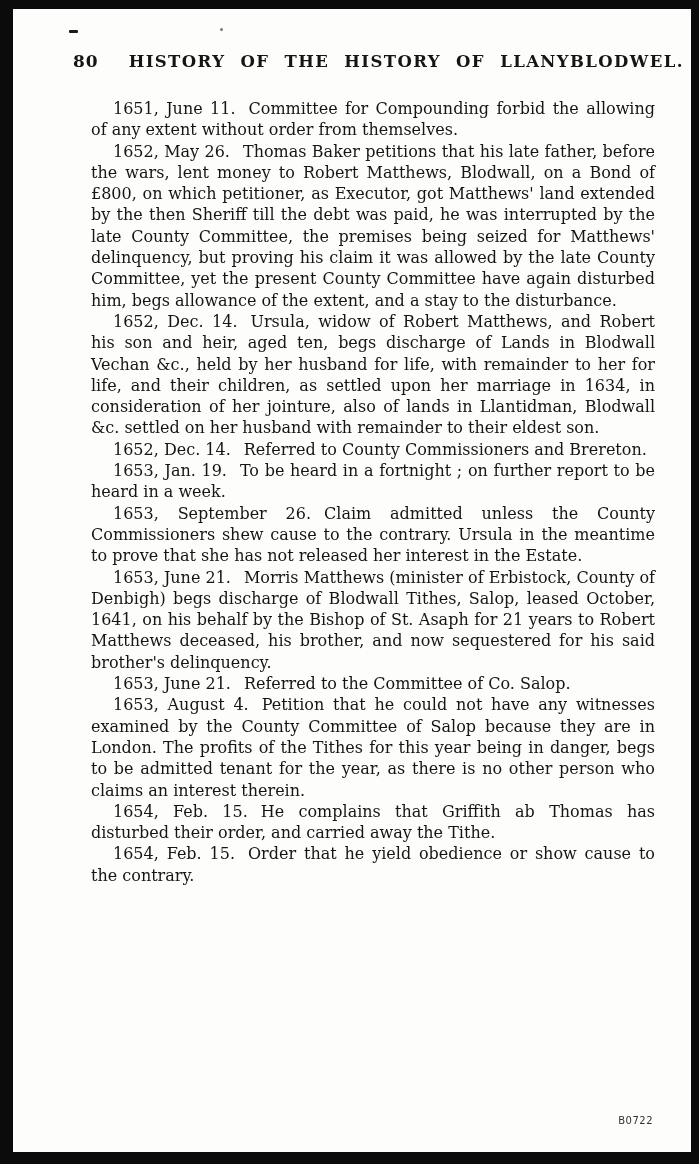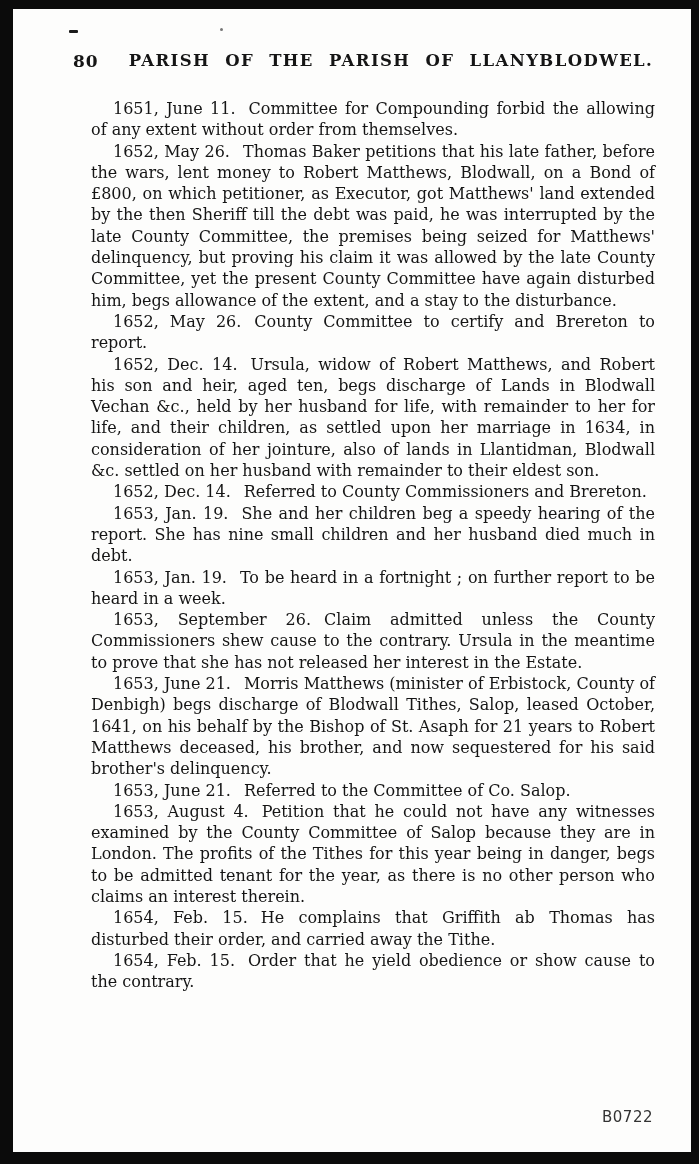--- a/index.html
+++ b/index.html
@@ -37,21 +37,21 @@
     position: absolute;
     top: 19px;
     left: 207px;
     width: 3px;
     height: 3px;
     background: #777;
     border-radius: 50%;
   }
   .page-header {
     display: flex;
-    align-items: flex-start;
+    align-items: flex-end;
     margin: 42px 38px 0 60px;
     font-weight: bold;
     font-size: 17px;
     white-space: nowrap;
   }
   .page-number {
     letter-spacing: 1px;
   }
   .running-head {
     margin-left: 30px;
@@ -72,51 +72,49 @@
     text-indent: 22px;
   }
   .entry-date {
     margin-right: 13px;
   }
   .scan-code {
     position: absolute;
     right: 38px;
     bottom: 26px;
     font-family: "DejaVu Sans", sans-serif;
-    font-size: 15px;
+    font-size: 10px;
     color: #333;
     letter-spacing: 0.5px;
   }
 </style>
 </head>
 <body>
 
 <div class="scan">
   <div class="sheet">
 
     <span class="artifact-dash"></span>
     <span class="artifact-dot"></span>
 
     <div class="page-header">
       <span class="page-number">80</span>
-      <span class="running-head">PARISH OF THE PARISH OF LLANYBLODWEL.</span>
+      <span class="running-head">HISTORY OF THE HISTORY OF LLANYBLODWEL.</span>
     </div>
 
     <div class="text-block">
   <p><span class="entry-date">1651, June 11.</span><span>Committee for Compounding forbid the allowing of any extent without order from themselves.</span></p>
 
   <p><span class="entry-date">1652, May 26.</span><span>Thomas Baker petitions that his late father, before the wars, lent money to Robert Matthews, Blodwall, on a Bond of £800, on which petitioner, as Executor, got Matthews' land extended by the then Sheriff till the debt was paid, he was interrupted by the late County Committee, the premises being seized for Matthews' delinquency, but proving his claim it was allowed by the late County Committee, yet the present County Committee have again disturbed him, begs allowance of the extent, and a stay to the disturbance.</span></p>
 
-  <p><span class="entry-date">1652, May 26.</span><span>County Committee to certify and Brereton to report.</span></p>
 
   <p><span class="entry-date">1652, Dec. 14.</span><span>Ursula, widow of Robert Matthews, and Robert his son and heir, aged ten, begs discharge of Lands in Blodwall Vechan &amp;c., held by her husband for life, with remainder to her for life, and their children, as settled upon her marriage in 1634, in consideration of her jointure, also of lands in Llantidman, Blodwall &amp;c. settled on her husband with remainder to their eldest son.</span></p>
 
   <p><span class="entry-date">1652, Dec. 14.</span><span>Referred to County Commissioners and Brereton.</span></p>
 
-  <p><span class="entry-date">1653, Jan. 19.</span><span>She and her children beg a speedy hearing of the report.  She has nine small children and her husband died much in debt.</span></p>
 
   <p><span class="entry-date">1653, Jan. 19.</span><span>To be heard in a fortnight ;  on further report to be heard in a week.</span></p>
 
   <p><span class="entry-date">1653, September 26.</span><span>Claim admitted unless the County Commissioners shew cause to the contrary.  Ursula in the meantime to prove that she has not released her interest in the Estate.</span></p>
 
   <p><span class="entry-date">1653, June 21.</span><span>Morris Matthews (minister of Erbistock, County of Denbigh) begs discharge of Blodwall Tithes, Salop, leased October, 1641, on his behalf by the Bishop of St. Asaph for 21 years to Robert Matthews deceased, his brother, and now sequestered for his said brother's delinquency.</span></p>
 
   <p><span class="entry-date">1653, June 21.</span><span>Referred to the Committee of Co. Salop.</span></p>
 
   <p><span class="entry-date">1653, August 4.</span><span>Petition that he could not have any witnesses examined by the County Committee of Salop because they are in London.  The profits of the Tithes for this year being in danger, begs to be admitted tenant for the year, as there is no other person who claims an interest therein.</span></p>

